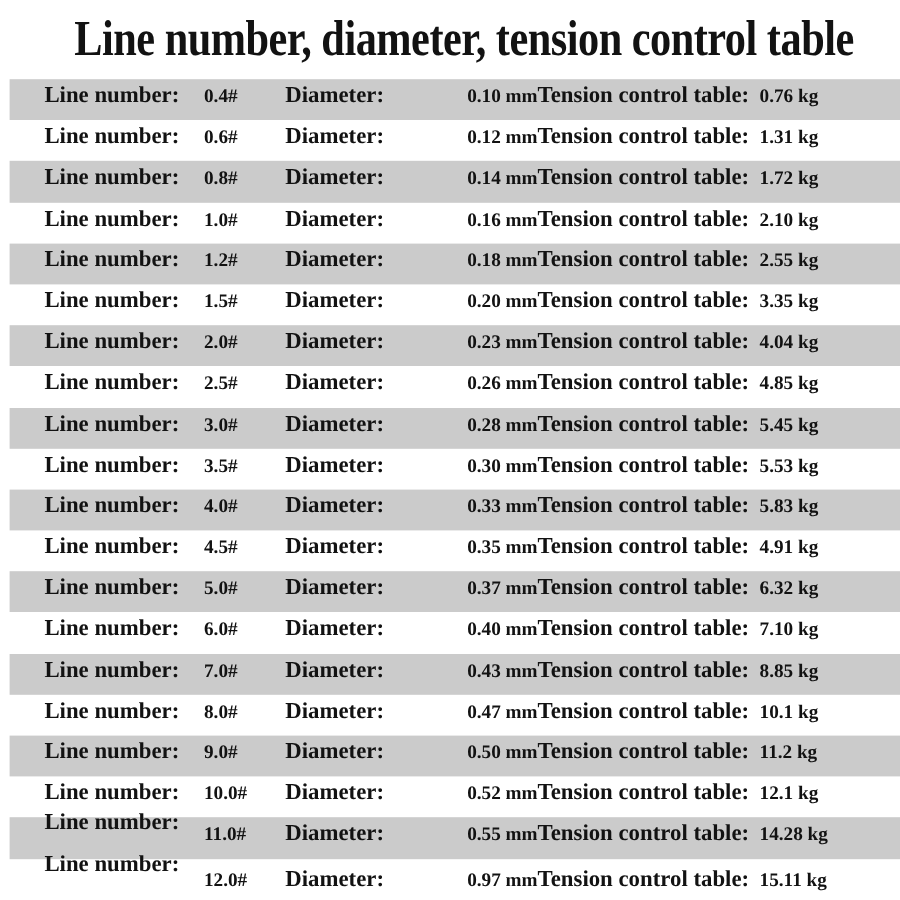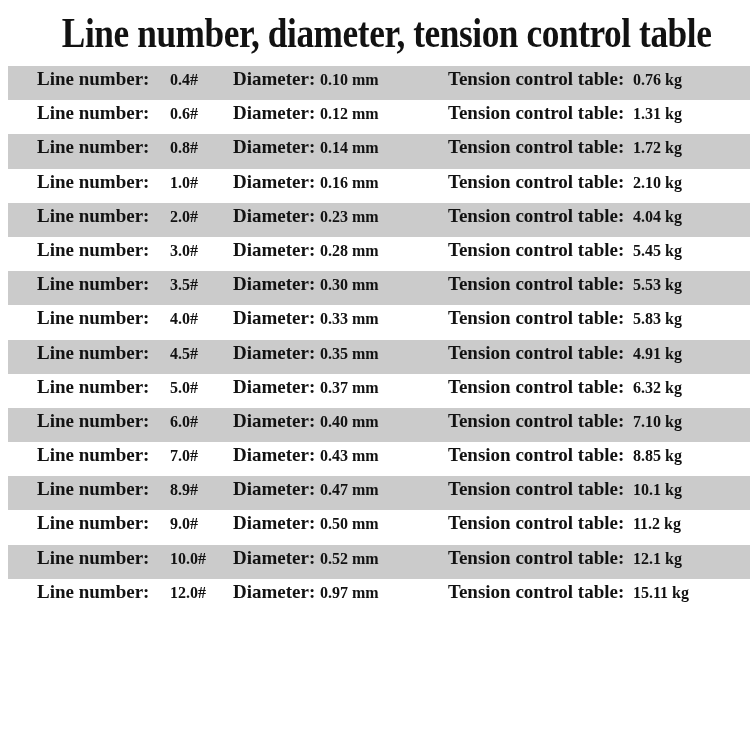--- a/index.html
+++ b/index.html
@@ -56,22 +56,22 @@
   }
   .row span {
     display: inline-block;
     vertical-align: baseline;
     line-height: 1;
   }
   .lab { font-size: 19px; }
   .val { font-size: 16px; }
   .l1 { width: 133px; }
   .v1 { width: 63px; }
-  .l2 { width: 87px; }
-  .v2 { width: 128px; }
+  .l2 { width: 87px; text-align: right; }
+  .v2 { width: 128px; text-align: right; }
   .l3 { width: 185px; }
   .v3 { width: auto; }
   
   .row:nth-child(19) .l1,
   .row:nth-child(20) .l1 {
     position: relative;
     top: -9px;
   }
   .row:nth-child(20) .v1,
   .row:nth-child(20) .l2,
@@ -98,26 +98,35 @@
   </div>
 
   <div class="row">
     <span class="lab l1">Line number:</span><span class="val v1">0.8#</span><span class="lab l2">Diameter:</span><span class="val v2">0.14 mm</span><span class="lab l3">Tension control table:</span><span class="val v3">1.72 kg</span>
   </div>
 
   <div class="row">
     <span class="lab l1">Line number:</span><span class="val v1">1.0#</span><span class="lab l2">Diameter:</span><span class="val v2">0.16 mm</span><span class="lab l3">Tension control table:</span><span class="val v3">2.10 kg</span>
   </div>
 
+  <div class="row">
+    <span class="lab l1">Line number:</span><span class="val v1">1.2#</span><span class="lab l2">Diameter:</span><span class="val v2">0.18 mm</span><span class="lab l3">Tension control table:</span><span class="val v3">2.55 kg</span>
+  </div>
 
+  <div class="row">
+    <span class="lab l1">Line number:</span><span class="val v1">1.5#</span><span class="lab l2">Diameter:</span><span class="val v2">0.20 mm</span><span class="lab l3">Tension control table:</span><span class="val v3">3.35 kg</span>
+  </div>
 
   <div class="row">
     <span class="lab l1">Line number:</span><span class="val v1">2.0#</span><span class="lab l2">Diameter:</span><span class="val v2">0.23 mm</span><span class="lab l3">Tension control table:</span><span class="val v3">4.04 kg</span>
   </div>
 
+  <div class="row">
+    <span class="lab l1">Line number:</span><span class="val v1">2.5#</span><span class="lab l2">Diameter:</span><span class="val v2">0.26 mm</span><span class="lab l3">Tension control table:</span><span class="val v3">4.85 kg</span>
+  </div>
 
   <div class="row">
     <span class="lab l1">Line number:</span><span class="val v1">3.0#</span><span class="lab l2">Diameter:</span><span class="val v2">0.28 mm</span><span class="lab l3">Tension control table:</span><span class="val v3">5.45 kg</span>
   </div>
 
   <div class="row">
     <span class="lab l1">Line number:</span><span class="val v1">3.5#</span><span class="lab l2">Diameter:</span><span class="val v2">0.30 mm</span><span class="lab l3">Tension control table:</span><span class="val v3">5.53 kg</span>
   </div>
 
   <div class="row">
@@ -134,29 +143,32 @@
 
   <div class="row">
     <span class="lab l1">Line number:</span><span class="val v1">6.0#</span><span class="lab l2">Diameter:</span><span class="val v2">0.40 mm</span><span class="lab l3">Tension control table:</span><span class="val v3">7.10 kg</span>
   </div>
 
   <div class="row">
     <span class="lab l1">Line number:</span><span class="val v1">7.0#</span><span class="lab l2">Diameter:</span><span class="val v2">0.43 mm</span><span class="lab l3">Tension control table:</span><span class="val v3">8.85 kg</span>
   </div>
 
   <div class="row">
-    <span class="lab l1">Line number:</span><span class="val v1">8.9#</span><span class="lab l2">Diameter:</span><span class="val v2">0.47 mm</span><span class="lab l3">Tension control table:</span><span class="val v3">10.1 kg</span>
+    <span class="lab l1">Line number:</span><span class="val v1">8.0#</span><span class="lab l2">Diameter:</span><span class="val v2">0.47 mm</span><span class="lab l3">Tension control table:</span><span class="val v3">10.1 kg</span>
   </div>
 
   <div class="row">
     <span class="lab l1">Line number:</span><span class="val v1">9.0#</span><span class="lab l2">Diameter:</span><span class="val v2">0.50 mm</span><span class="lab l3">Tension control table:</span><span class="val v3">11.2 kg</span>
   </div>
 
   <div class="row">
     <span class="lab l1">Line number:</span><span class="val v1">10.0#</span><span class="lab l2">Diameter:</span><span class="val v2">0.52 mm</span><span class="lab l3">Tension control table:</span><span class="val v3">12.1 kg</span>
   </div>
 
+  <div class="row">
+    <span class="lab l1">Line number:</span><span class="val v1">11.0#</span><span class="lab l2">Diameter:</span><span class="val v2">0.55 mm</span><span class="lab l3">Tension control table:</span><span class="val v3">14.28 kg</span>
+  </div>
 
   <div class="row">
     <span class="lab l1">Line number:</span><span class="val v1">12.0#</span><span class="lab l2">Diameter:</span><span class="val v2">0.97 mm</span><span class="lab l3">Tension control table:</span><span class="val v3">15.11 kg</span>
   </div>
 </div>
 </div>
 
 </body></html>

